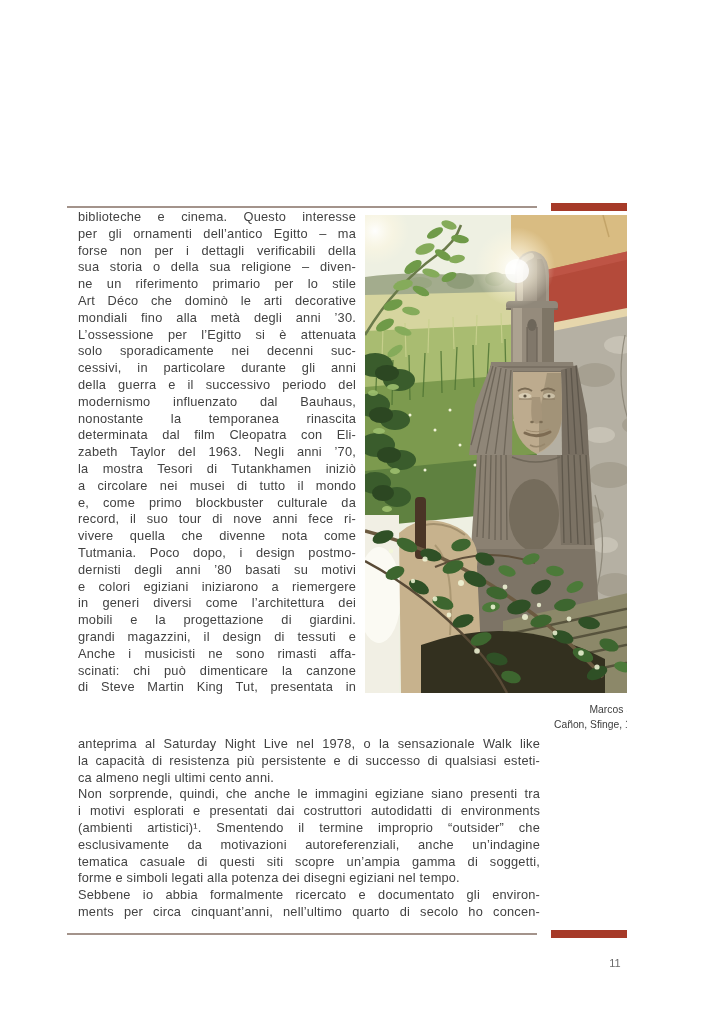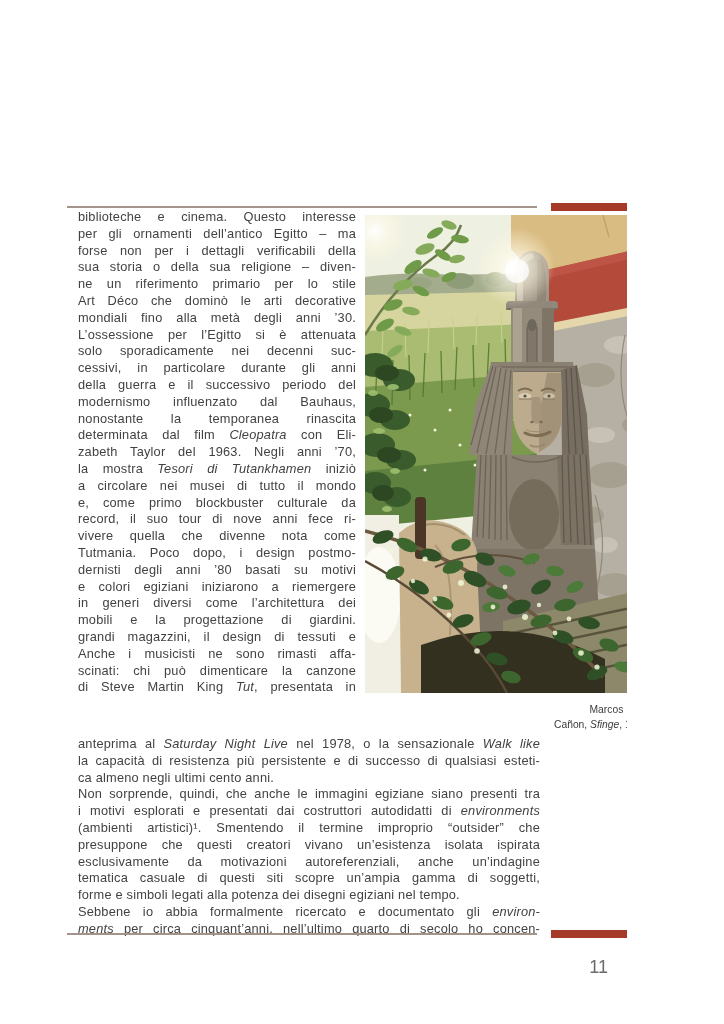--- a/index.html
+++ b/index.html
@@ -12,29 +12,29 @@
   .rule.top    { left:67px;  top:206px; width:470px; }
   .redbar.top  { left:551px; top:203px; width:121px; }
   .rule.bot    { left:67px;  top:933px; width:470px; }
   .redbar.bot  { left:551px; top:930px; width:121px; }
 
   .textcol { position:absolute; font-size:12.8px; line-height:16.8px; letter-spacing:0.2px; }
   .textcol.col  { left:78px; top:209px; width:278px; }
   .textcol.full { left:78px; top:736px; width:462px; }
   .line   { text-align:justify; text-align-last:justify; text-justify:inter-word; white-space:normal; }
   .line.nj{ text-align:right; text-align-last:left; }
-  .it { font-style:italic; }
+  .it { }
   .bd { font-weight:normal; }
 
   .photo { position:absolute; left:365px; top:215px; width:308px; height:478px; margin:0; }
   .photo svg { display:block; }
 
   .caption { position:absolute; left:554px; top:703px; font-size:10.3px; line-height:14.5px; white-space:nowrap;text-align:right; }
 
-  .pagenum { position:absolute; left:574px; top:957px; width:34px; text-align:right; font-size:18px; color:#6b6b6b; }
+  .pagenum { position:absolute; left:598px; top:957px; width:34px; text-align:center; font-size:11px; color:#6b6b6b; }
 </style>
 </head>
 <body>
 
 <div class="page" style="color: rgb(66, 66, 66);">
 
   <div class="rule top" style="background: rgb(163, 147, 139);"></div>
   <div class="redbar top" style="background: rgb(166, 58, 40);"></div>
 
   <div class="textcol col">
@@ -326,21 +326,20 @@
     <span><span>Cañon, </span><span class="it">Sfinge</span><span>, 17/8/2018</span></span>
   </div>
 
   <div class="textcol full">
       <div class="line"><span>anteprima al </span><span class="it">Saturday Night Live</span><span> nel 1978, o la sensazionale </span><span class="it">Walk like</span></div>
       <div class="line"><span>la capacità di resistenza più persistente e di successo di qualsiasi esteti-</span></div>
       <div class="line nj"><span>ca almeno negli ultimi cento anni.</span></div>
       <div class="line"><span>Non sorprende, quindi, che anche le immagini egiziane siano presenti tra</span></div>
       <div class="line"><span>i motivi esplorati e presentati dai costruttori autodidatti di </span><span class="it">environments</span></div>
       <div class="line"><span>(ambienti artistici)¹. Smentendo il termine improprio “outsider” che</span></div>
-      <div class="line"><span>presuppone che questi creatori vivano un’esistenza isolata ispirata</span></div>
       <div class="line"><span>esclusivamente da motivazioni autoreferenziali, anche un’indagine</span></div>
       <div class="line"><span>tematica casuale di questi siti scopre un’ampia gamma di soggetti,</span></div>
       <div class="line nj"><span>forme e simboli legati alla potenza dei disegni egiziani nel tempo.</span></div>
       <div class="line"><span>Sebbene io abbia formalmente ricercato e documentato gli </span><span class="it">environ-</span></div>
       <div class="line"><span class="it">ments</span><span> per circa cinquant’anni, nell’ultimo quarto di secolo ho concen-</span></div>
     </div>
 
   <div class="rule bot" style="background: rgb(163, 147, 139);"></div>
   <div class="redbar bot" style="background: rgb(166, 58, 40);"></div>
 

